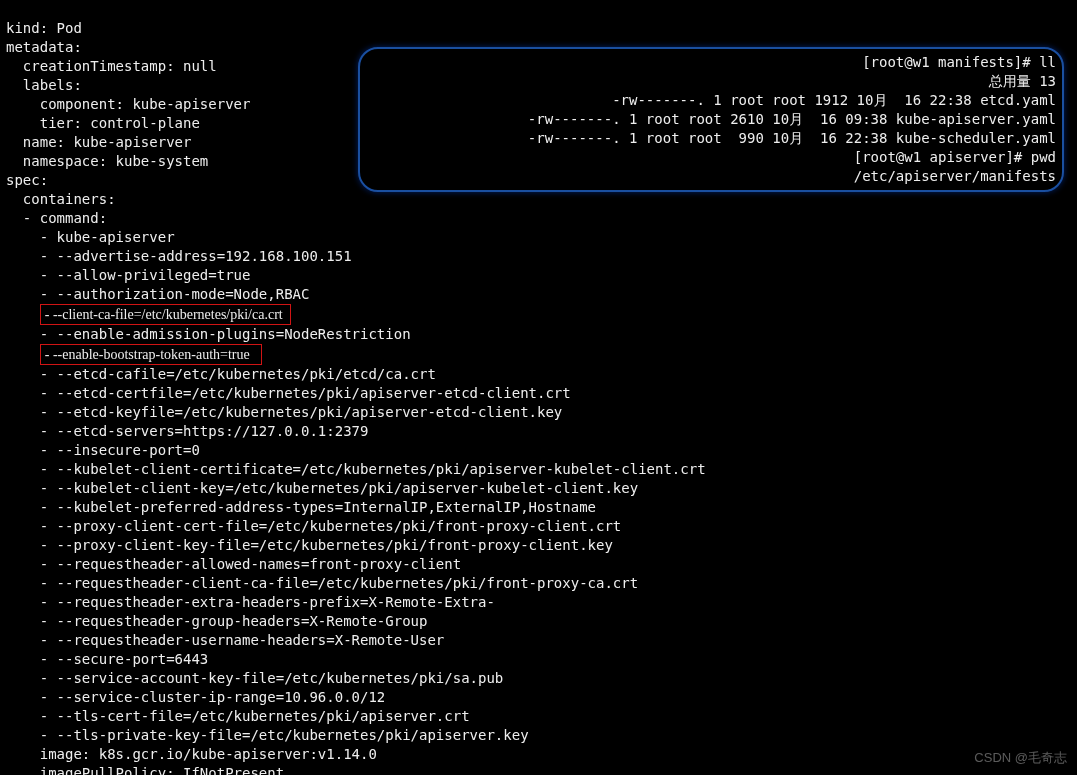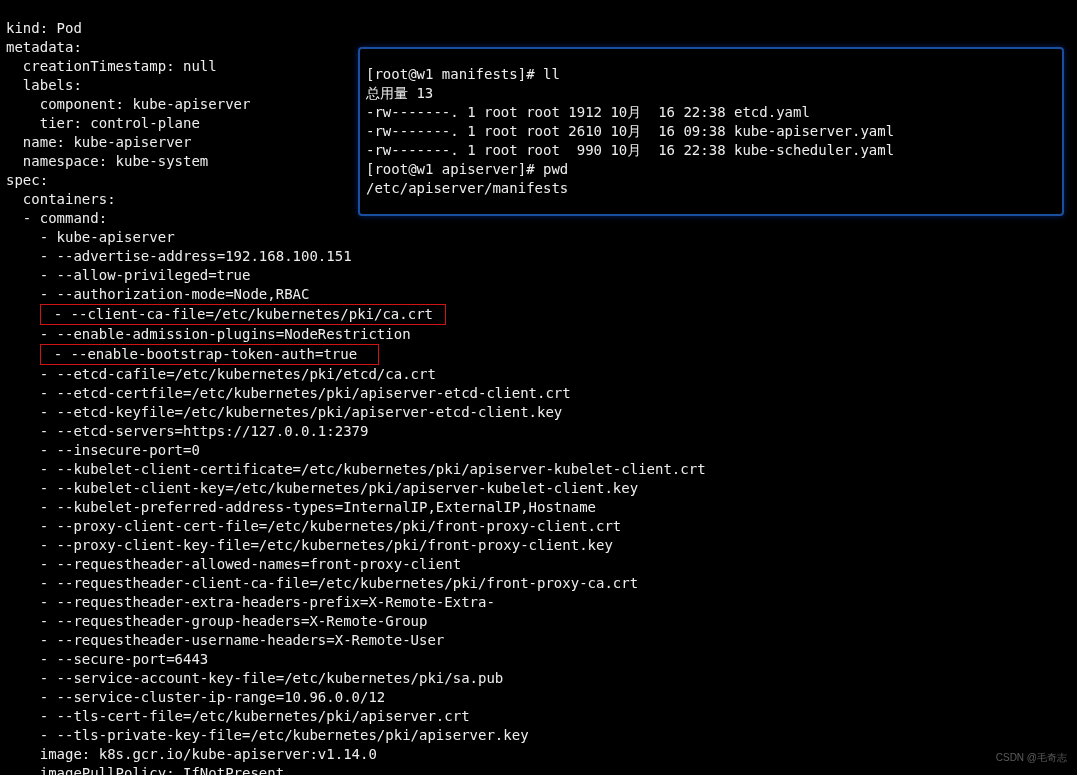--- a/index.html
+++ b/index.html
@@ -16,47 +16,49 @@
   .yaml-block {
     position: absolute;
     top: 19px;
     left: 6px;
     white-space: pre;
   }
   .yaml-line { display: block; }
   .highlight-box {
     border: 1px solid #d01414;
     display: inline-block;
-    padding: 0 4px 0 13px;
+    padding: 0 4px 0 4px;
+    font-family: Liberation Serif, serif;
   }
   .panel {
     position: absolute;
     top: 47px;
     left: 358px;
     width: 690px;
     background: #000;
     border: 2px solid #1a4fa0;
-    border-radius: 4px;
+    border-radius: 20px;
     box-shadow: 0 0 6px rgba(0,80,255,0.4);
-    padding: 16px 6px;
+    padding: 4px 6px;
+    text-align: right;
   }
   .panel .line { white-space: pre; color: #eee; }
   .cursor {
     display: inline-block;
     width: 8px; height: 14px;
     background: #1bf21b;
     vertical-align: -2px;
   }
   .watermark {
     position: absolute;
     right: 10px;
     bottom: 8px;
     color: rgba(200,200,200,0.45);
     font-family: sans-serif;
-    font-size: 10px;
+    font-size: 13px;
   }
 </style>
 </head>
 <body>
 
 <div class="yaml-block" id="yaml-block"><span class="yaml-line">kind: Pod</span><span class="yaml-line">metadata:</span><span class="yaml-line">  creationTimestamp: null</span><span class="yaml-line">  labels:</span><span class="yaml-line">    component: kube-apiserver</span><span class="yaml-line">    tier: control-plane</span><span class="yaml-line">  name: kube-apiserver</span><span class="yaml-line">  namespace: kube-system</span><span class="yaml-line">spec:</span><span class="yaml-line">  containers:</span><span class="yaml-line">  - command:</span><span class="yaml-line">    - kube-apiserver</span><span class="yaml-line">    - --advertise-address=192.168.100.151</span><span class="yaml-line">    - --allow-privileged=true</span><span class="yaml-line">    - --authorization-mode=Node,RBAC</span><span class="yaml-line">    <span class="highlight-box">- --client-ca-file=/etc/kubernetes/pki/ca.crt </span></span><span class="yaml-line">    - --enable-admission-plugins=NodeRestriction</span><span class="yaml-line">    <span class="highlight-box">- --enable-bootstrap-token-auth=true  </span></span><span class="yaml-line">    - --etcd-cafile=/etc/kubernetes/pki/etcd/ca.crt</span><span class="yaml-line">    - --etcd-certfile=/etc/kubernetes/pki/apiserver-etcd-client.crt</span><span class="yaml-line">    - --etcd-keyfile=/etc/kubernetes/pki/apiserver-etcd-client.key</span><span class="yaml-line">    - --etcd-servers=https://127.0.0.1:2379</span><span class="yaml-line">    - --insecure-port=0</span><span class="yaml-line">    - --kubelet-client-certificate=/etc/kubernetes/pki/apiserver-kubelet-client.crt</span><span class="yaml-line">    - --kubelet-client-key=/etc/kubernetes/pki/apiserver-kubelet-client.key</span><span class="yaml-line">    - --kubelet-preferred-address-types=InternalIP,ExternalIP,Hostname</span><span class="yaml-line">    - --proxy-client-cert-file=/etc/kubernetes/pki/front-proxy-client.crt</span><span class="yaml-line">    - --proxy-client-key-file=/etc/kubernetes/pki/front-proxy-client.key</span><span class="yaml-line">    - --requestheader-allowed-names=front-proxy-client</span><span class="yaml-line">    - --requestheader-client-ca-file=/etc/kubernetes/pki/front-proxy-ca.crt</span><span class="yaml-line">    - --requestheader-extra-headers-prefix=X-Remote-Extra-</span><span class="yaml-line">    - --requestheader-group-headers=X-Remote-Group</span><span class="yaml-line">    - --requestheader-username-headers=X-Remote-User</span><span class="yaml-line">    - --secure-port=6443</span><span class="yaml-line">    - --service-account-key-file=/etc/kubernetes/pki/sa.pub</span><span class="yaml-line">    - --service-cluster-ip-range=10.96.0.0/12</span><span class="yaml-line">    - --tls-cert-file=/etc/kubernetes/pki/apiserver.crt</span><span class="yaml-line">    - --tls-private-key-file=/etc/kubernetes/pki/apiserver.key</span><span class="yaml-line">    image: k8s.gcr.io/kube-apiserver:v1.14.0</span><span class="yaml-line">    imagePullPolicy: IfNotPresent</span></div>
 
 <div class="panel">
   <div class="line">[root@w1 manifests]# ll</div>
   <div class="line">总用量 13</div>

